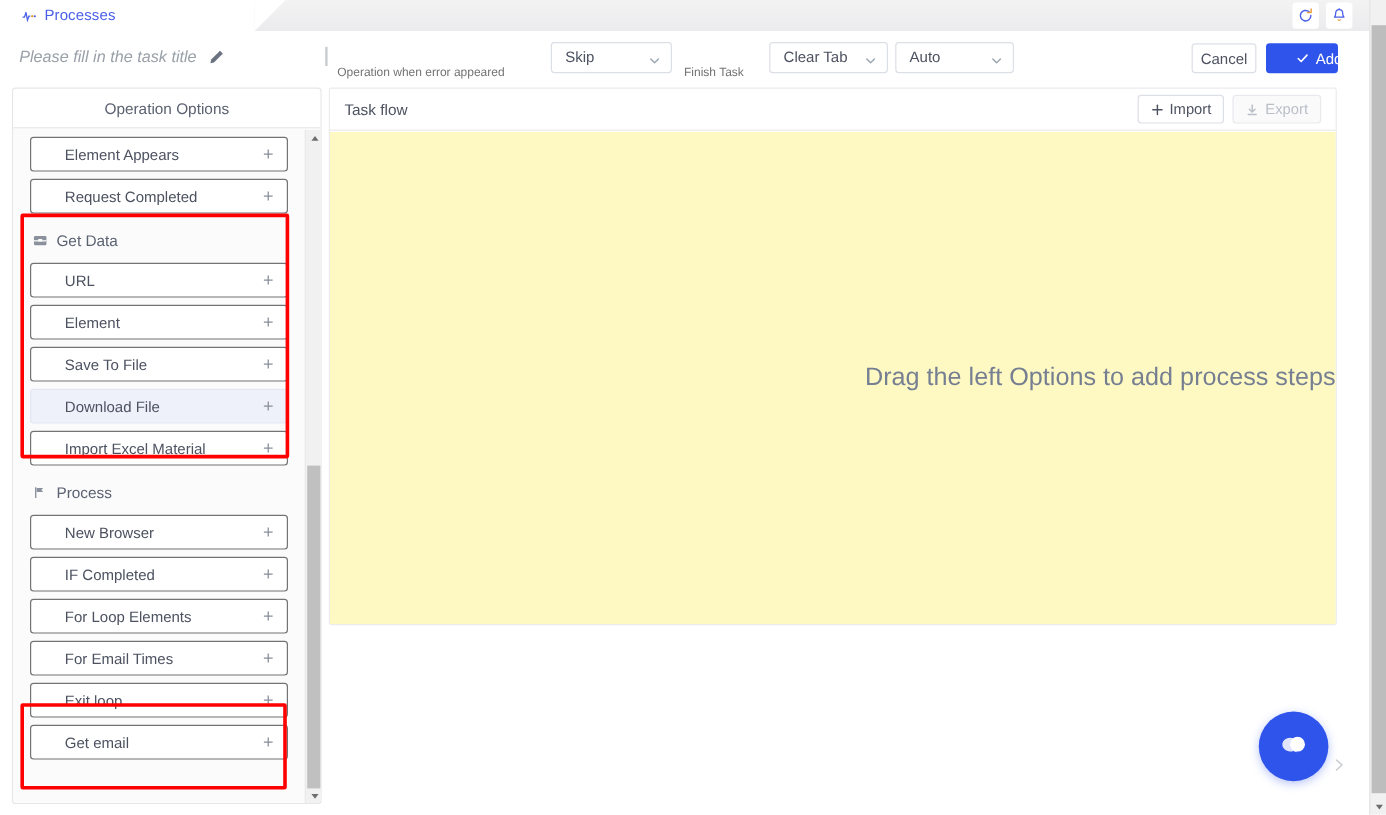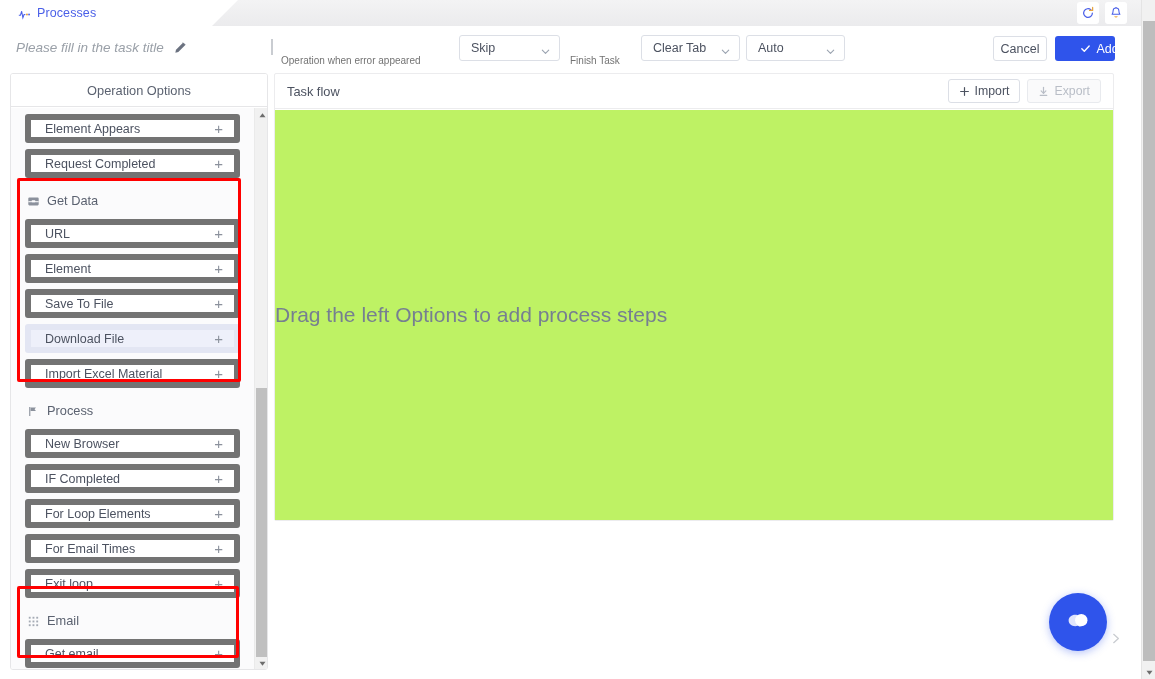--- a/index.html
+++ b/index.html
@@ -109,23 +109,23 @@
   .panel-head-text{ font-size:12.8px; color:#5b6270; }
 
   .panel-body{
     position:absolute; left:0; top:34px; width:258px; height:563px;
     background:#fbfbfc; overflow:hidden;
   }
   .list{ position:absolute; left:0; top:0; width:243px; padding:0 14px 0 14px; }
 
   .opt-item{
     height:29px; margin-top:6px; background:#fff;
-    border:6px solid #737373; border-radius:3px;
+    border:1px solid #737373; border-radius:3px;
     display:flex;align-items:center;justify-content:space-between;
-    padding:0 11px 0 14px; cursor:pointer;
+    padding:0 11px 0 28px; cursor:pointer;
   }
   .opt-item.hovered{ background:#eef0fa; border-color:#e3e6f3; }
   .opt-label{ font-size:12.5px; color:#4c5260; }
   .plus{ font-size:15px; color:#8b919c; line-height:1; }
 
   .group-head{
     height:26px; display:flex;align-items:center;gap:7px;
     padding-left:2px; margin-top:9px;
   }
   .group-label{ font-size:12.8px; color:#5b6270; }
@@ -170,22 +170,22 @@
     height:24px; padding:0 10px; border:1px solid #dcdfe6; border-radius:3px;
     background:#fff; font-size:12.3px; color:#4c5260;
     display:flex;align-items:center;gap:5px; cursor:pointer;
     font-family:"Liberation Sans",sans-serif;
   }
   .mh-btn.disabled{ color:#b9bec7; border-color:#e8eaee; background:#fafafb; cursor:not-allowed; }
   .mini{ width:11px;height:11px;display:block; }
 
   .canvas{
     position:absolute; left:0; top:36px; width:838px; height:410px;
-    background:#bef264;
-    display:flex; align-items:center; justify-content:flex-start;
+    background:#fef9c3;
+    display:flex; align-items:center; justify-content:flex-end;
   }
   .canvas-text{ font-size:21px; color:#767f91; font-weight:400; }
 
   
   .chat-fab{
     position:absolute; left:1049px; top:593px; width:58px; height:58px;
     border-radius:50%; background:#2f54eb; cursor:pointer;
     display:flex;align-items:center;justify-content:center;
     box-shadow:0 2px 8px rgba(47,84,235,.35);
   }
@@ -354,38 +354,20 @@
         </div>
         <div class="opt-item">
           <span class="opt-label">For Email Times</span>
           <span class="plus">+</span>
         </div>
         <div class="opt-item">
           <span class="opt-label">Exit loop</span>
           <span class="plus">+</span>
         </div>
 
-        <div class="group-head">
-          <span class="gicon">
-            <svg viewBox="0 0 16 16" width="13" height="13">
-              <g fill="#a5abb5">
-                <rect x="2.2" y="2.2" width="2.3" height="2.3"></rect>
-                  <rect x="6.8" y="2.2" width="2.3" height="2.3"></rect>
-                  <rect x="11.4" y="2.2" width="2.3" height="2.3"></rect>
-                <rect x="2.2" y="6.8" width="2.3" height="2.3"></rect>
-                  <rect x="6.8" y="6.8" width="2.3" height="2.3"></rect>
-                  <rect x="11.4" y="6.8" width="2.3" height="2.3"></rect>
-                <rect x="2.2" y="11.4" width="2.3" height="2.3"></rect>
-                  <rect x="6.8" y="11.4" width="2.3" height="2.3"></rect>
-                  <rect x="11.4" y="11.4" width="2.3" height="2.3"></rect>
-              </g>
-            </svg>
-          </span>
-          <span class="group-label">Email</span>
-        </div>
         <div class="opt-item">
           <span class="opt-label">Get email</span>
           <span class="plus">+</span>
         </div>
       </div>
 
       <div class="sb">
         <div class="sb-arrow up">
           <svg viewBox="0 0 10 10" width="9" height="9">
               <polygon points="5,2.6 8.3,7 1.7,7" fill="#6d6d6d"></polygon>

